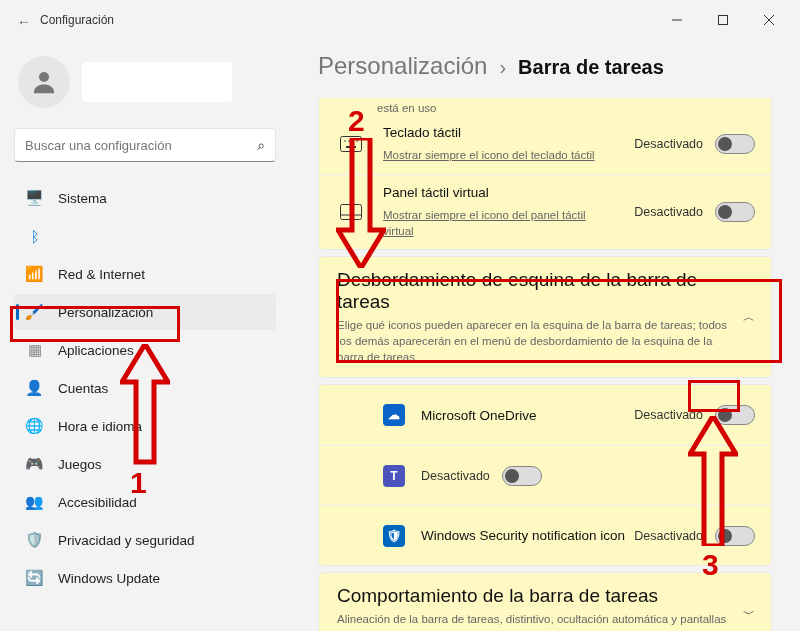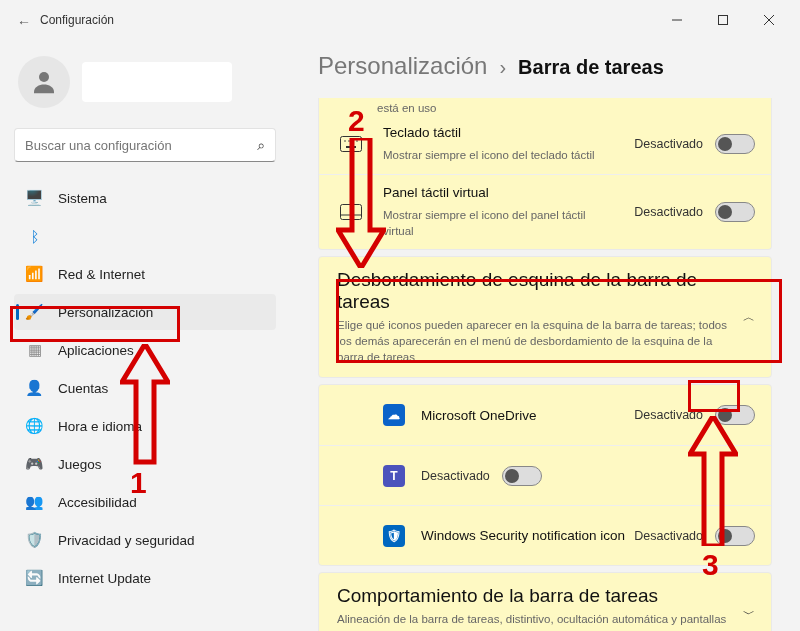--- a/index.html
+++ b/index.html
@@ -46,21 +46,21 @@
   
   .card { background: #fef9c3; border: 1px solid #e9e9e9; border-radius: 4px; margin-bottom: 6px; }
   .card.partial-top { border-top: none; border-top-left-radius: 0; border-top-right-radius: 0; }
 
   .row { display: flex; align-items: center; padding: 10px 16px 10px 20px; border-top: 1px solid #eee; min-height: 60px; }
   .row:first-child { border-top: none; }
   .row .ricon { width: 24px; display: flex; justify-content: center; margin-right: 20px; color: #333; }
   .row .ricon.app { width: 22px; height: 22px; border-radius: 4px; display: flex; align-items: center; justify-content: center; color: #fff; font-size: 12px; font-weight: bold; }
   .row .rtext { flex: 1; }
   .row .rtitle { font-size: 13.5px; color: #111; }
-  .row .rdesc { font-size: 11.5px; color: #666; line-height: 1.35; margin-top: 8px; max-width: 220px; }
+  .row .rdesc { font-size: 11.5px; color: #666; line-height: 1.35; margin-top: 8px; max-width: 220px; text-decoration: underline; }
   .row .rstate { font-size: 12.5px; color: #333; margin-right: 12px; }
   .toggle { width: 40px; height: 20px; border-radius: 10px; border: 1px solid #888; background: #ddd; position: relative; }
   .toggle::after { content: ""; position: absolute; left: 2px; top: 2px; width: 14px; height: 14px; border-radius: 50%; background: #555; }
 
   .section-header { padding: 12px 40px 12px 18px; position: relative; }
   .section-header .stitle { font-size: 19px; color: #111; margin-bottom: 4px; }
   .section-header .sdesc { font-size: 11.5px; color: #666; line-height: 1.4; }
   .section-header .chev { position: absolute; right: 16px; top: 50%; transform: translateY(-50%); font-size: 12px; color: #333; }
 
   .tiny-stub { padding: 4px 18px 0 58px; font-size: 11.5px; color: #666; }
@@ -150,21 +150,21 @@
         <div class="nav-item">
           <span class="nicon">👥</span>
           <span>Accesibilidad</span>
         </div>
         <div class="nav-item">
           <span class="nicon">🛡️</span>
           <span>Privacidad y seguridad</span>
         </div>
         <div class="nav-item">
           <span class="nicon">🔄</span>
-          <span>Internet Update</span>
+          <span>Windows Update</span>
         </div>
       </div>
   </div>
 
   <div class="main">
     <div class="breadcrumb">
       <span class="parent">Personalización</span>
       <span class="sep">›</span>
       <span class="current">Barra de tareas</span>
     </div>

